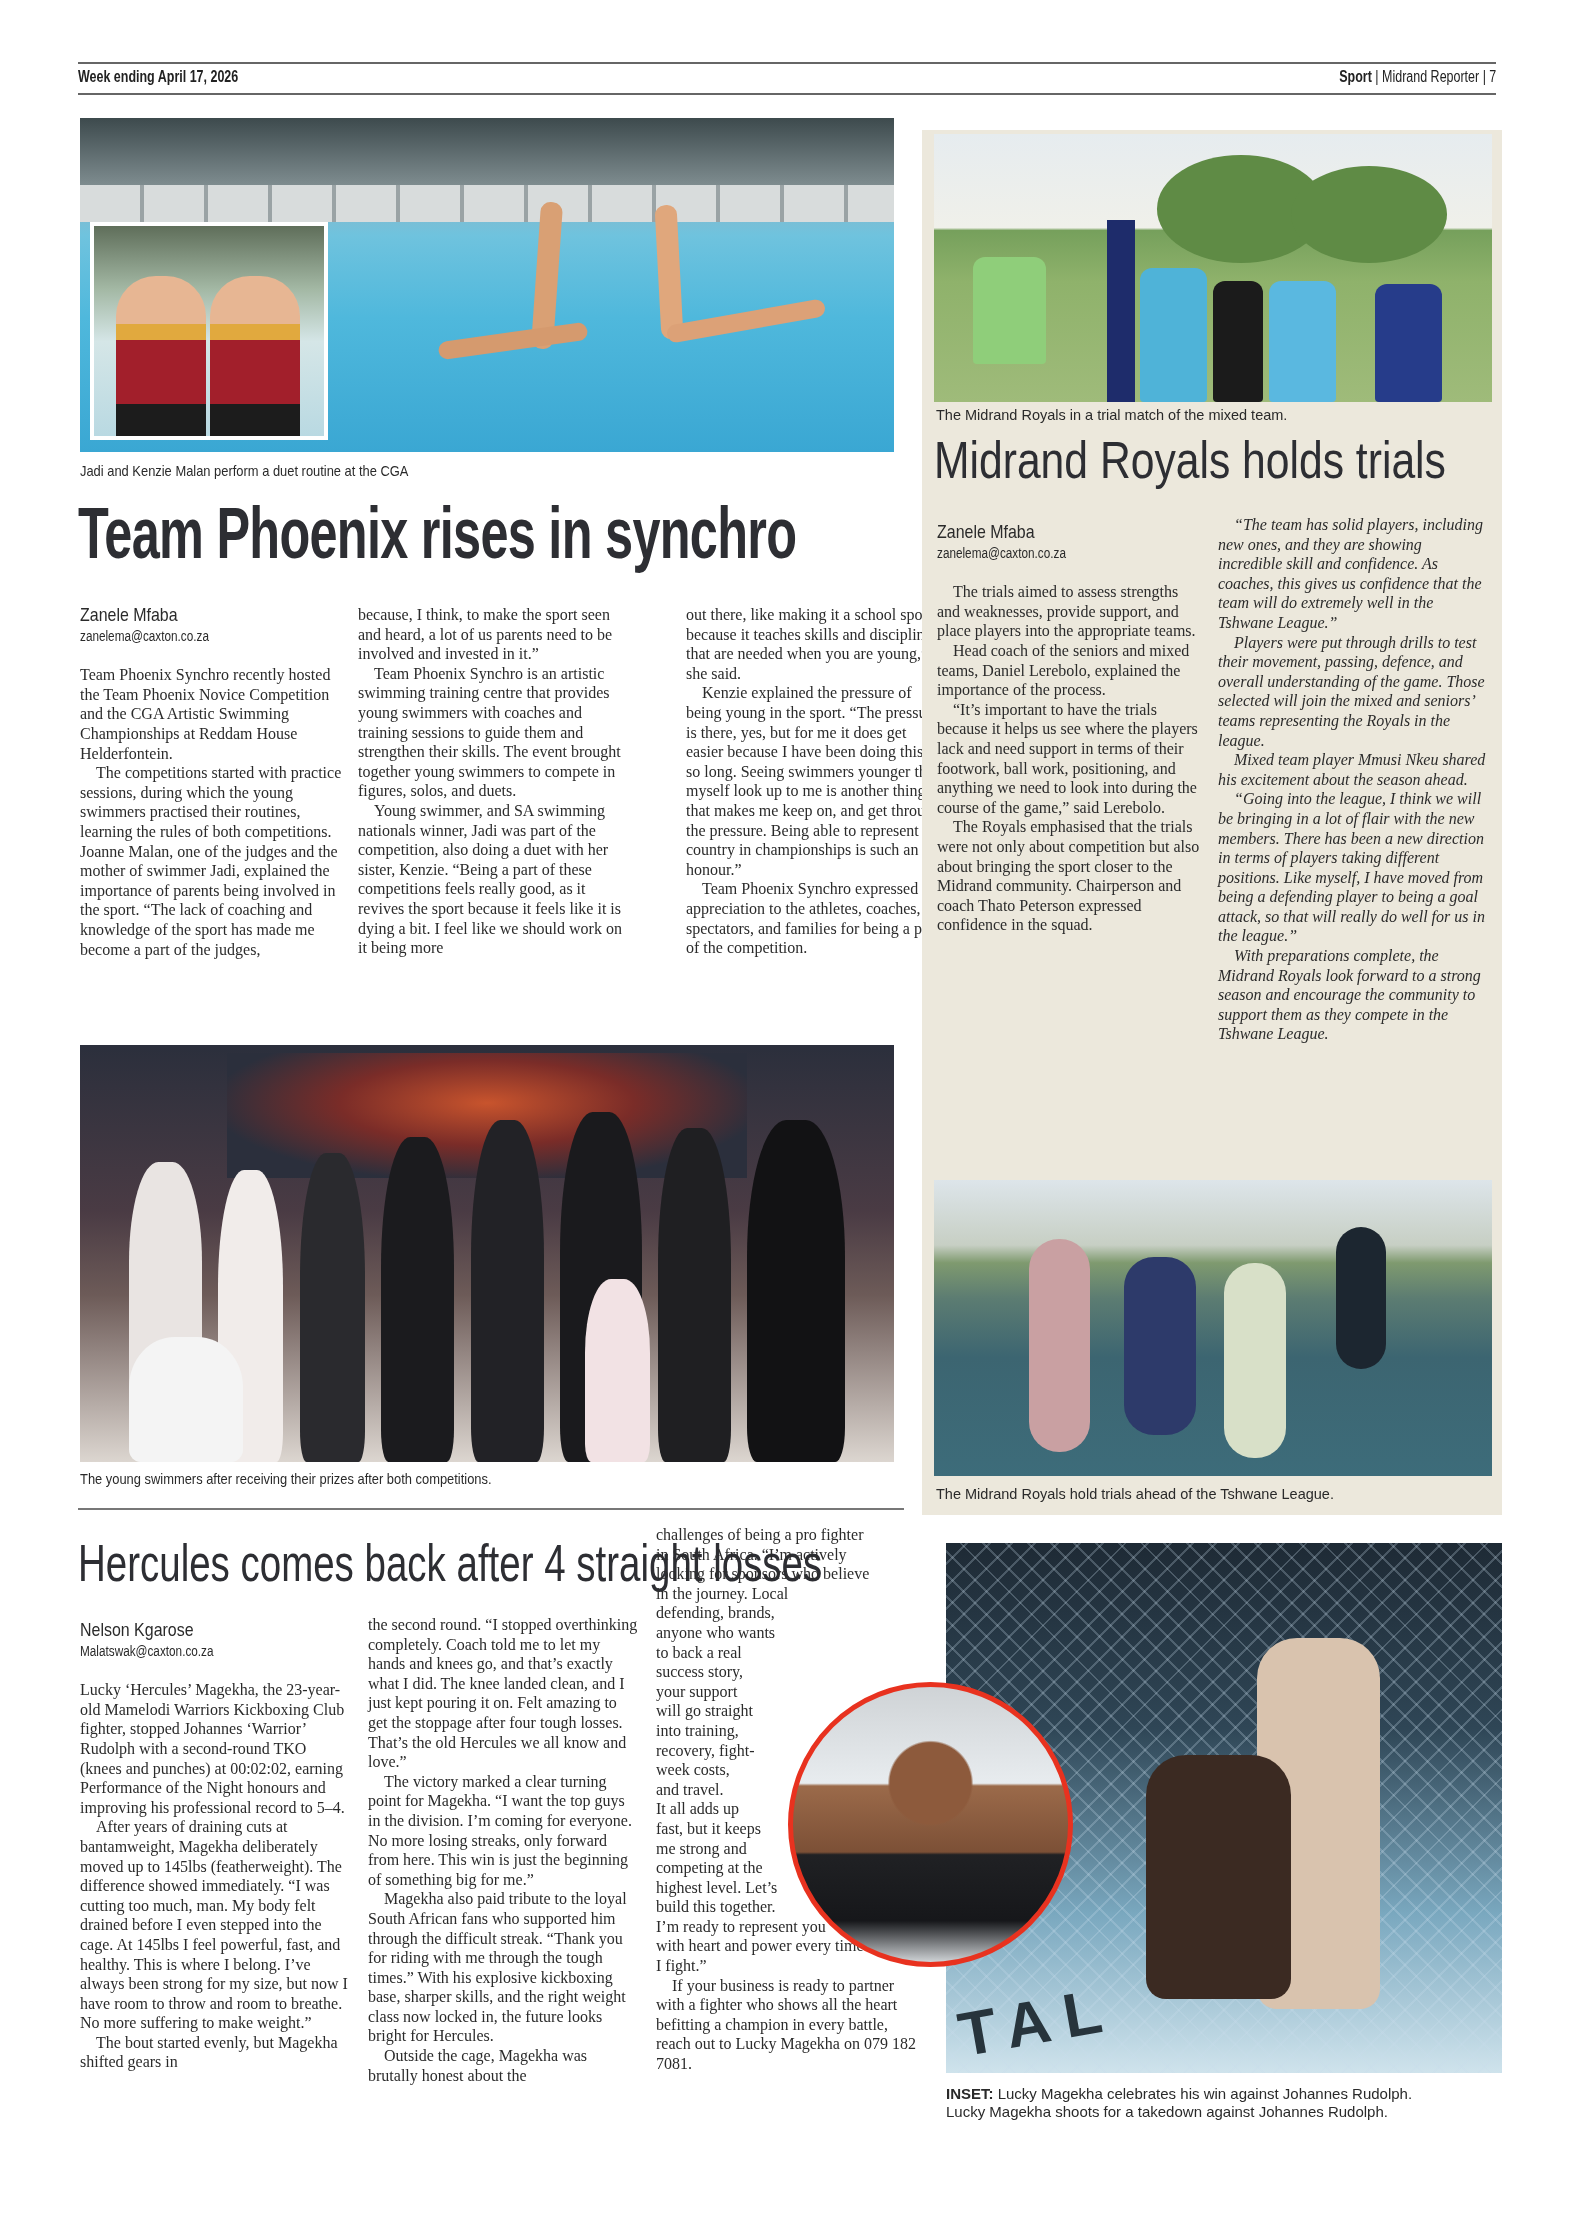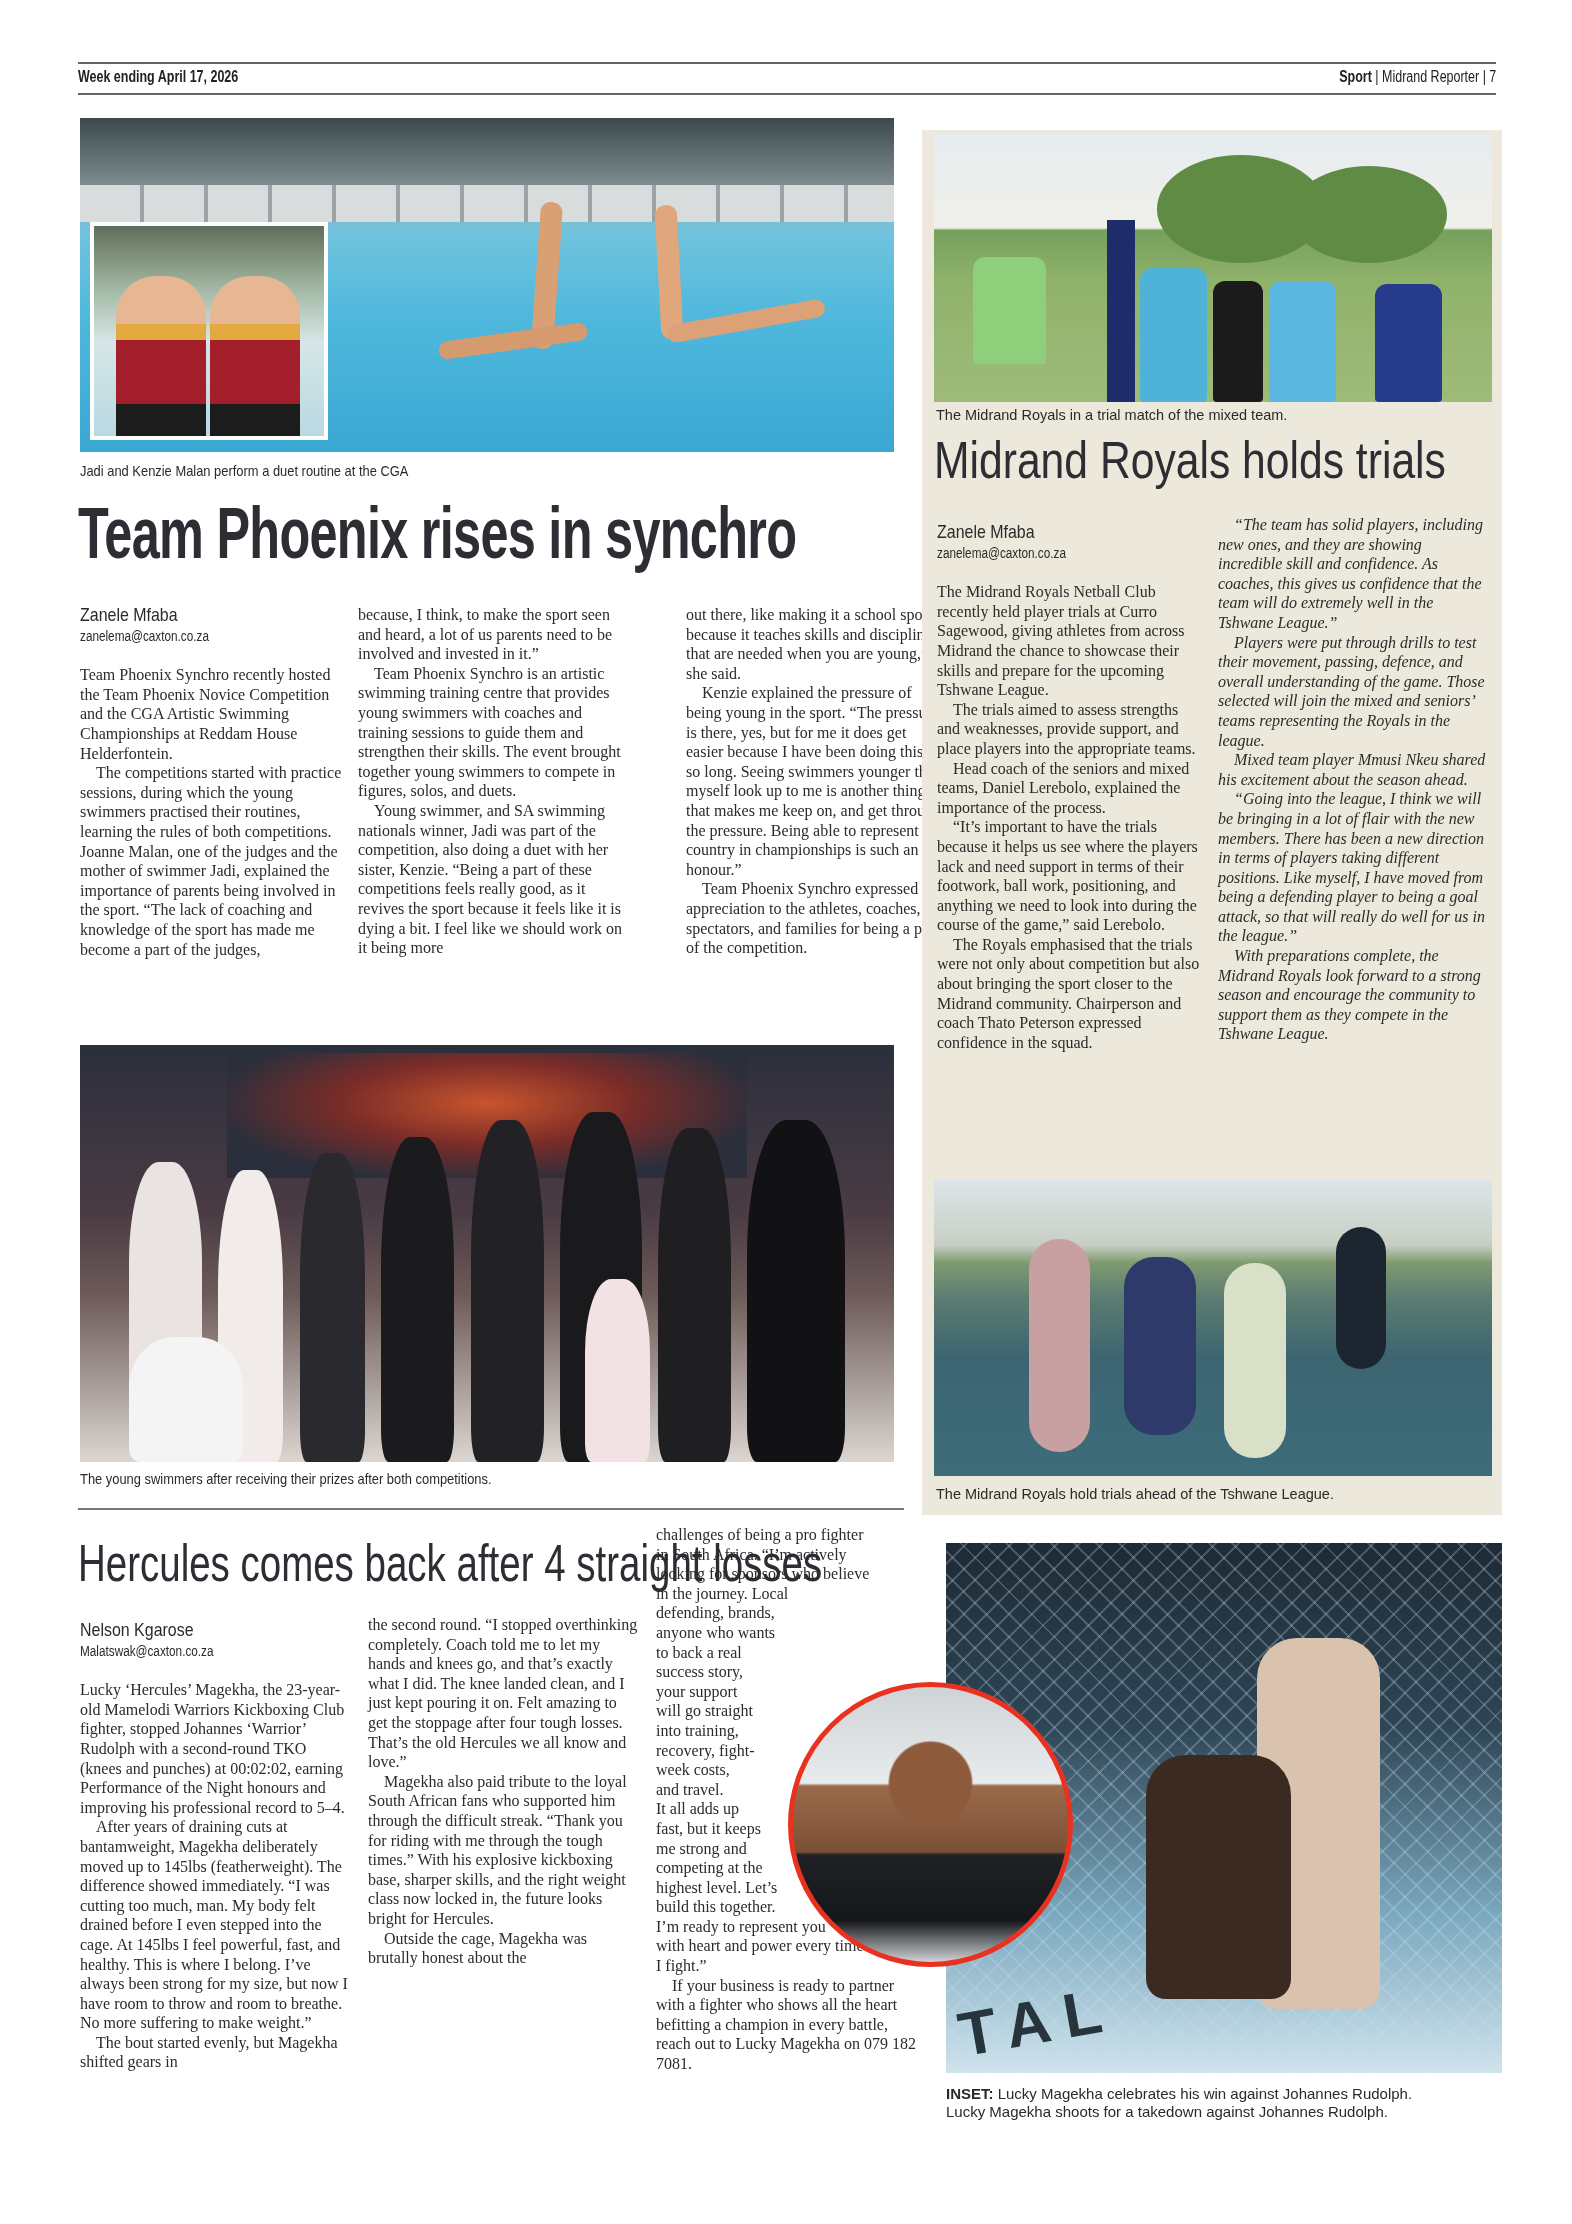--- a/index.html
+++ b/index.html
@@ -152,21 +152,20 @@
   <div class="bib" style="left:60%; top:55%; width:12%; height:45%; background:#5ab8e0;"></div>
   <div class="bib" style="left:79%; top:56%; width:12%; height:44%; background:#263c8a;"></div>
 </div>
 <div class="caption" style="left:936px; top:407px; font-size:14.5px;">The Midrand Royals in a trial match of the mixed team.</div>
 <div class="headline hl-royals">Midrand Royals holds trials</div>
 
 <div class="col" style="left:937px; top:522px; width:265px;">
   <span class="byline-name">Zanele Mfaba</span>
   <span class="byline-email">zanelema@caxton.co.za</span>
   <div class="gap"></div>
-  <p class="first">The Midrand Royals Netball Club recently held player trials at Curro Sagewood, giving athletes from across Midrand the chance to showcase their skills and prepare for the upcoming Tshwane League.</p>
   <p>The trials aimed to assess strengths and weaknesses, provide support, and place players into the appropriate teams.</p>
   <p>Head coach of the seniors and mixed teams, Daniel Lerebolo, explained the importance of the process.</p>
   <p>“It’s important to have the trials because it helps us see where the players lack and need support in terms of their footwork, ball work, positioning, and anything we need to look into during the course of the game,” said Lerebolo.</p>
   <p>The Royals emphasised that the trials were not only about competition but also about bringing the sport closer to the Midrand community. Chairperson and coach Thato Peterson expressed confidence in the squad.</p>
 </div>
 <div class="col" style="left:1218px; top:515px; width:270px;font-style:italic;">
   <p>“The team has solid players, including new ones, and they are showing incredible skill and confidence. As coaches, this gives us confidence that the team will do extremely well in the Tshwane League.”</p>
   <p>Players were put through drills to test their movement, passing, defence, and overall understanding of the game. Those selected will join the mixed and seniors’ teams representing the Royals in the league.</p>
   <p>Mixed team player Mmusi Nkeu shared his excitement about the season ahead.</p>
   <p>“Going into the league, I think we will be bringing in a lot of flair with the new members. There has been a new direction in terms of players taking different positions. Like myself, I have moved from being a defending player to being a goal attack, so that will really do well for us in the league.”</p>
@@ -186,20 +185,21 @@
 <div class="col" style="left:80px; top:1620px; width:268px;">
   <span class="byline-name">Nelson Kgarose</span>
   <span class="byline-email">Malatswak@caxton.co.za</span>
   <div class="gap"></div>
   <p class="first">Lucky ‘Hercules’ Magekha, the 23-year-old Mamelodi Warriors Kickboxing Club fighter, stopped Johannes ‘Warrior’ Rudolph with a second-round TKO (knees and punches) at 00:02:02, earning Performance of the Night honours and improving his professional record to 5–4.</p>
   <p>After years of draining cuts at bantamweight, Magekha deliberately moved up to 145lbs (featherweight). The difference showed immediately. “I was cutting too much, man. My body felt drained before I even stepped into the cage. At 145lbs I feel powerful, fast, and healthy. This is where I belong. I’ve always been strong for my size, but now I have room to throw and room to breathe. No more suffering to make weight.”</p>
   <p>The bout started evenly, but Magekha shifted gears in</p>
 </div>
 <div class="col" style="left:368px; top:1615px; width:272px;">
   <p class="first">the second round. “I stopped overthinking completely. Coach told me to let my hands and knees go, and that’s exactly what I did. The knee landed clean, and I just kept pouring it on. Felt amazing to get the stoppage after four tough losses. That’s the old Hercules we all know and love.”</p>
+  <p>The victory marked a clear turning point for Magekha. “I want the top guys in the division. I’m coming for everyone. No more losing streaks, only forward from here. This win is just the beginning of something big for me.”</p>
   <p>Magekha also paid tribute to the loyal South African fans who supported him through the difficult streak. “Thank you for riding with me through the tough times.” With his explosive kickboxing base, sharper skills, and the right weight class now locked in, the future looks bright for Hercules.</p>
   <p>Outside the cage, Magekha was brutally honest about the</p>
 </div>
 <div class="col" style="left:656px; top:1525px; width:290px;">
   <div>challenges of being a pro fighter</div>
   <div>in South Africa. “I’m actively</div>
   <div>looking for sponsors who believe</div>
   <div>in the journey. Local</div>
   <div>defending, brands,</div>
   <div>anyone who wants</div>

